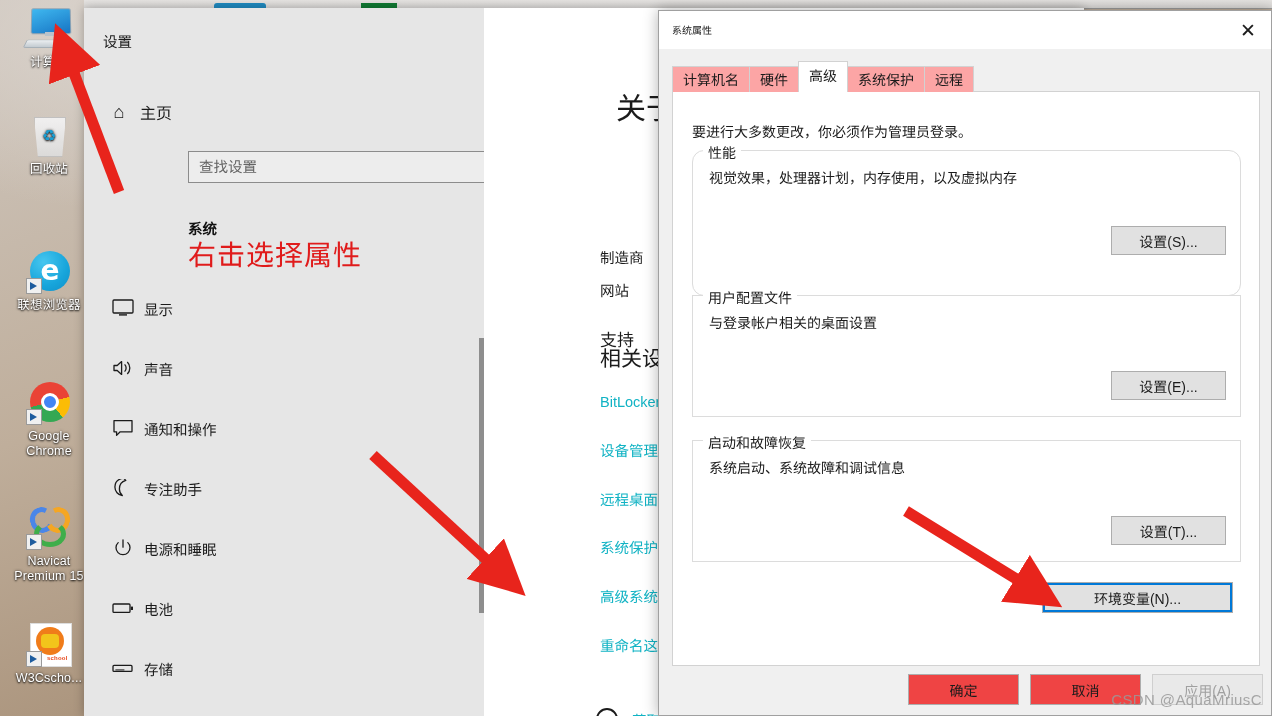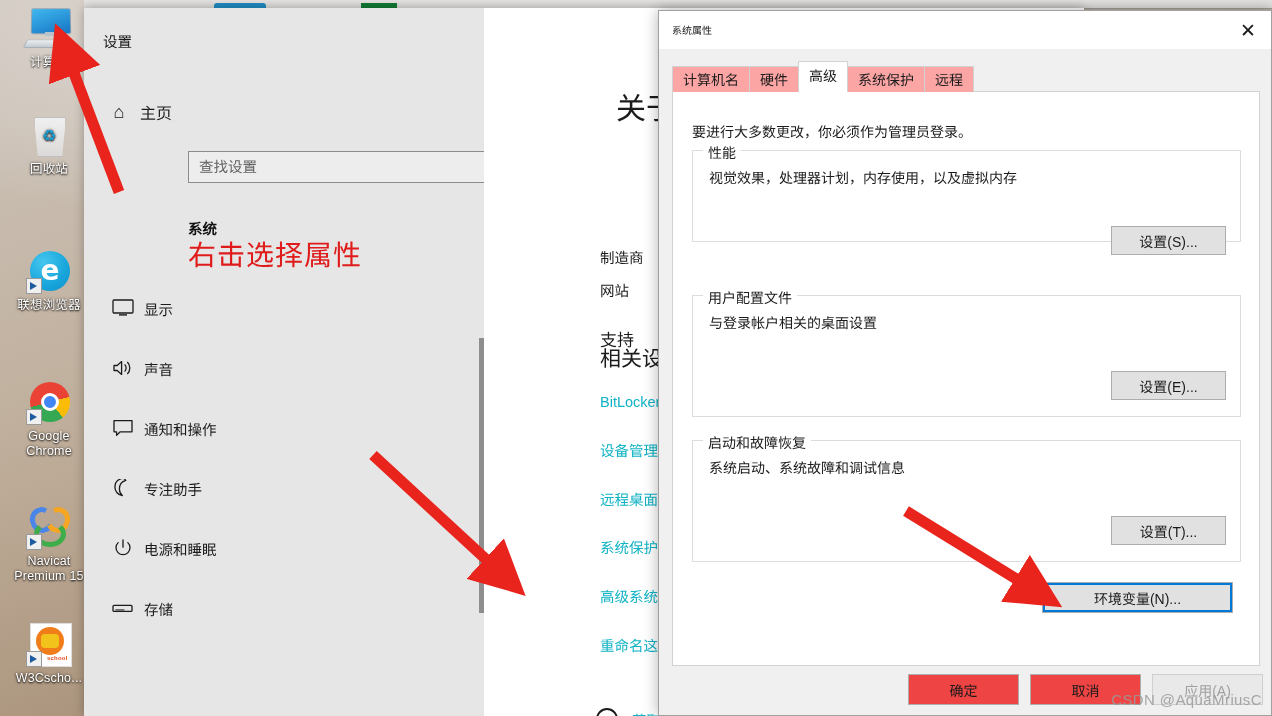--- a/index.html
+++ b/index.html
@@ -364,20 +364,29 @@
           <svg width="22" height="18" viewBox="0 0 22 18">
               <path d="M6.2 3.6a7 7 0 109.6 0" fill="none" stroke="#1b1b1b" stroke-width="1.3" stroke-linecap="round"></path>
               <path d="M11 1v7.2" fill="none" stroke="#1b1b1b" stroke-width="1.3" stroke-linecap="round"></path>
             </svg>
         </span>
         <span class="nlabel">电源和睡眠</span>
       </div>
       <div class="nav-item">
         <span class="nicon">
           <svg width="22" height="18" viewBox="0 0 22 18">
+              <rect x="1" y="5" width="17" height="8.4" rx="1" fill="none" stroke="#1b1b1b" stroke-width="1.3"></rect>
+              <rect x="18.8" y="7.6" width="2.2" height="3.4" fill="#1b1b1b"></rect>
+            </svg>
+        </span>
+        <span class="nlabel">电池</span>
+      </div>
+      <div class="nav-item">
+        <span class="nicon">
+          <svg width="22" height="18" viewBox="0 0 22 18">
               <rect x="1" y="6.4" width="19" height="6" rx="1" fill="none" stroke="#1b1b1b" stroke-width="1.3"></rect>
               <rect x="3.4" y="10.4" width="9" height="1" fill="#1b1b1b"></rect>
             </svg>
         </span>
         <span class="nlabel">存储</span>
       </div>
       <div class="nav-item">
         
         
       </div>
@@ -418,21 +427,21 @@
     <div class="tab">计算机名</div>
     <div class="tab">硬件</div>
     <div class="tab active">高级</div>
     <div class="tab">系统保护</div>
     <div class="tab">远程</div>
   </div>
 
   <div id="tabpanel">
     <div id="admin-note">要进行大多数更改，你必须作为管理员登录。</div>
 
-    <div class="group" style="top:58px;height:92px;">
+    <div class="group" style="top:58px;height:146px;border-radius:12px;">
       <span class="glabel">性能</span>
       <span class="gdesc">视觉效果，处理器计划，内存使用，以及虚拟内存</span>
       <button class="winbtn" style="right:14px;top:75px;">设置(S)...</button>
     </div>
 
     <div class="group" style="top:203px;height:122px;">
       <span class="glabel">用户配置文件</span>
       <span class="gdesc">与登录帐户相关的桌面设置</span>
       <button class="winbtn" style="right:14px;top:75px;">设置(E)...</button>
     </div>

